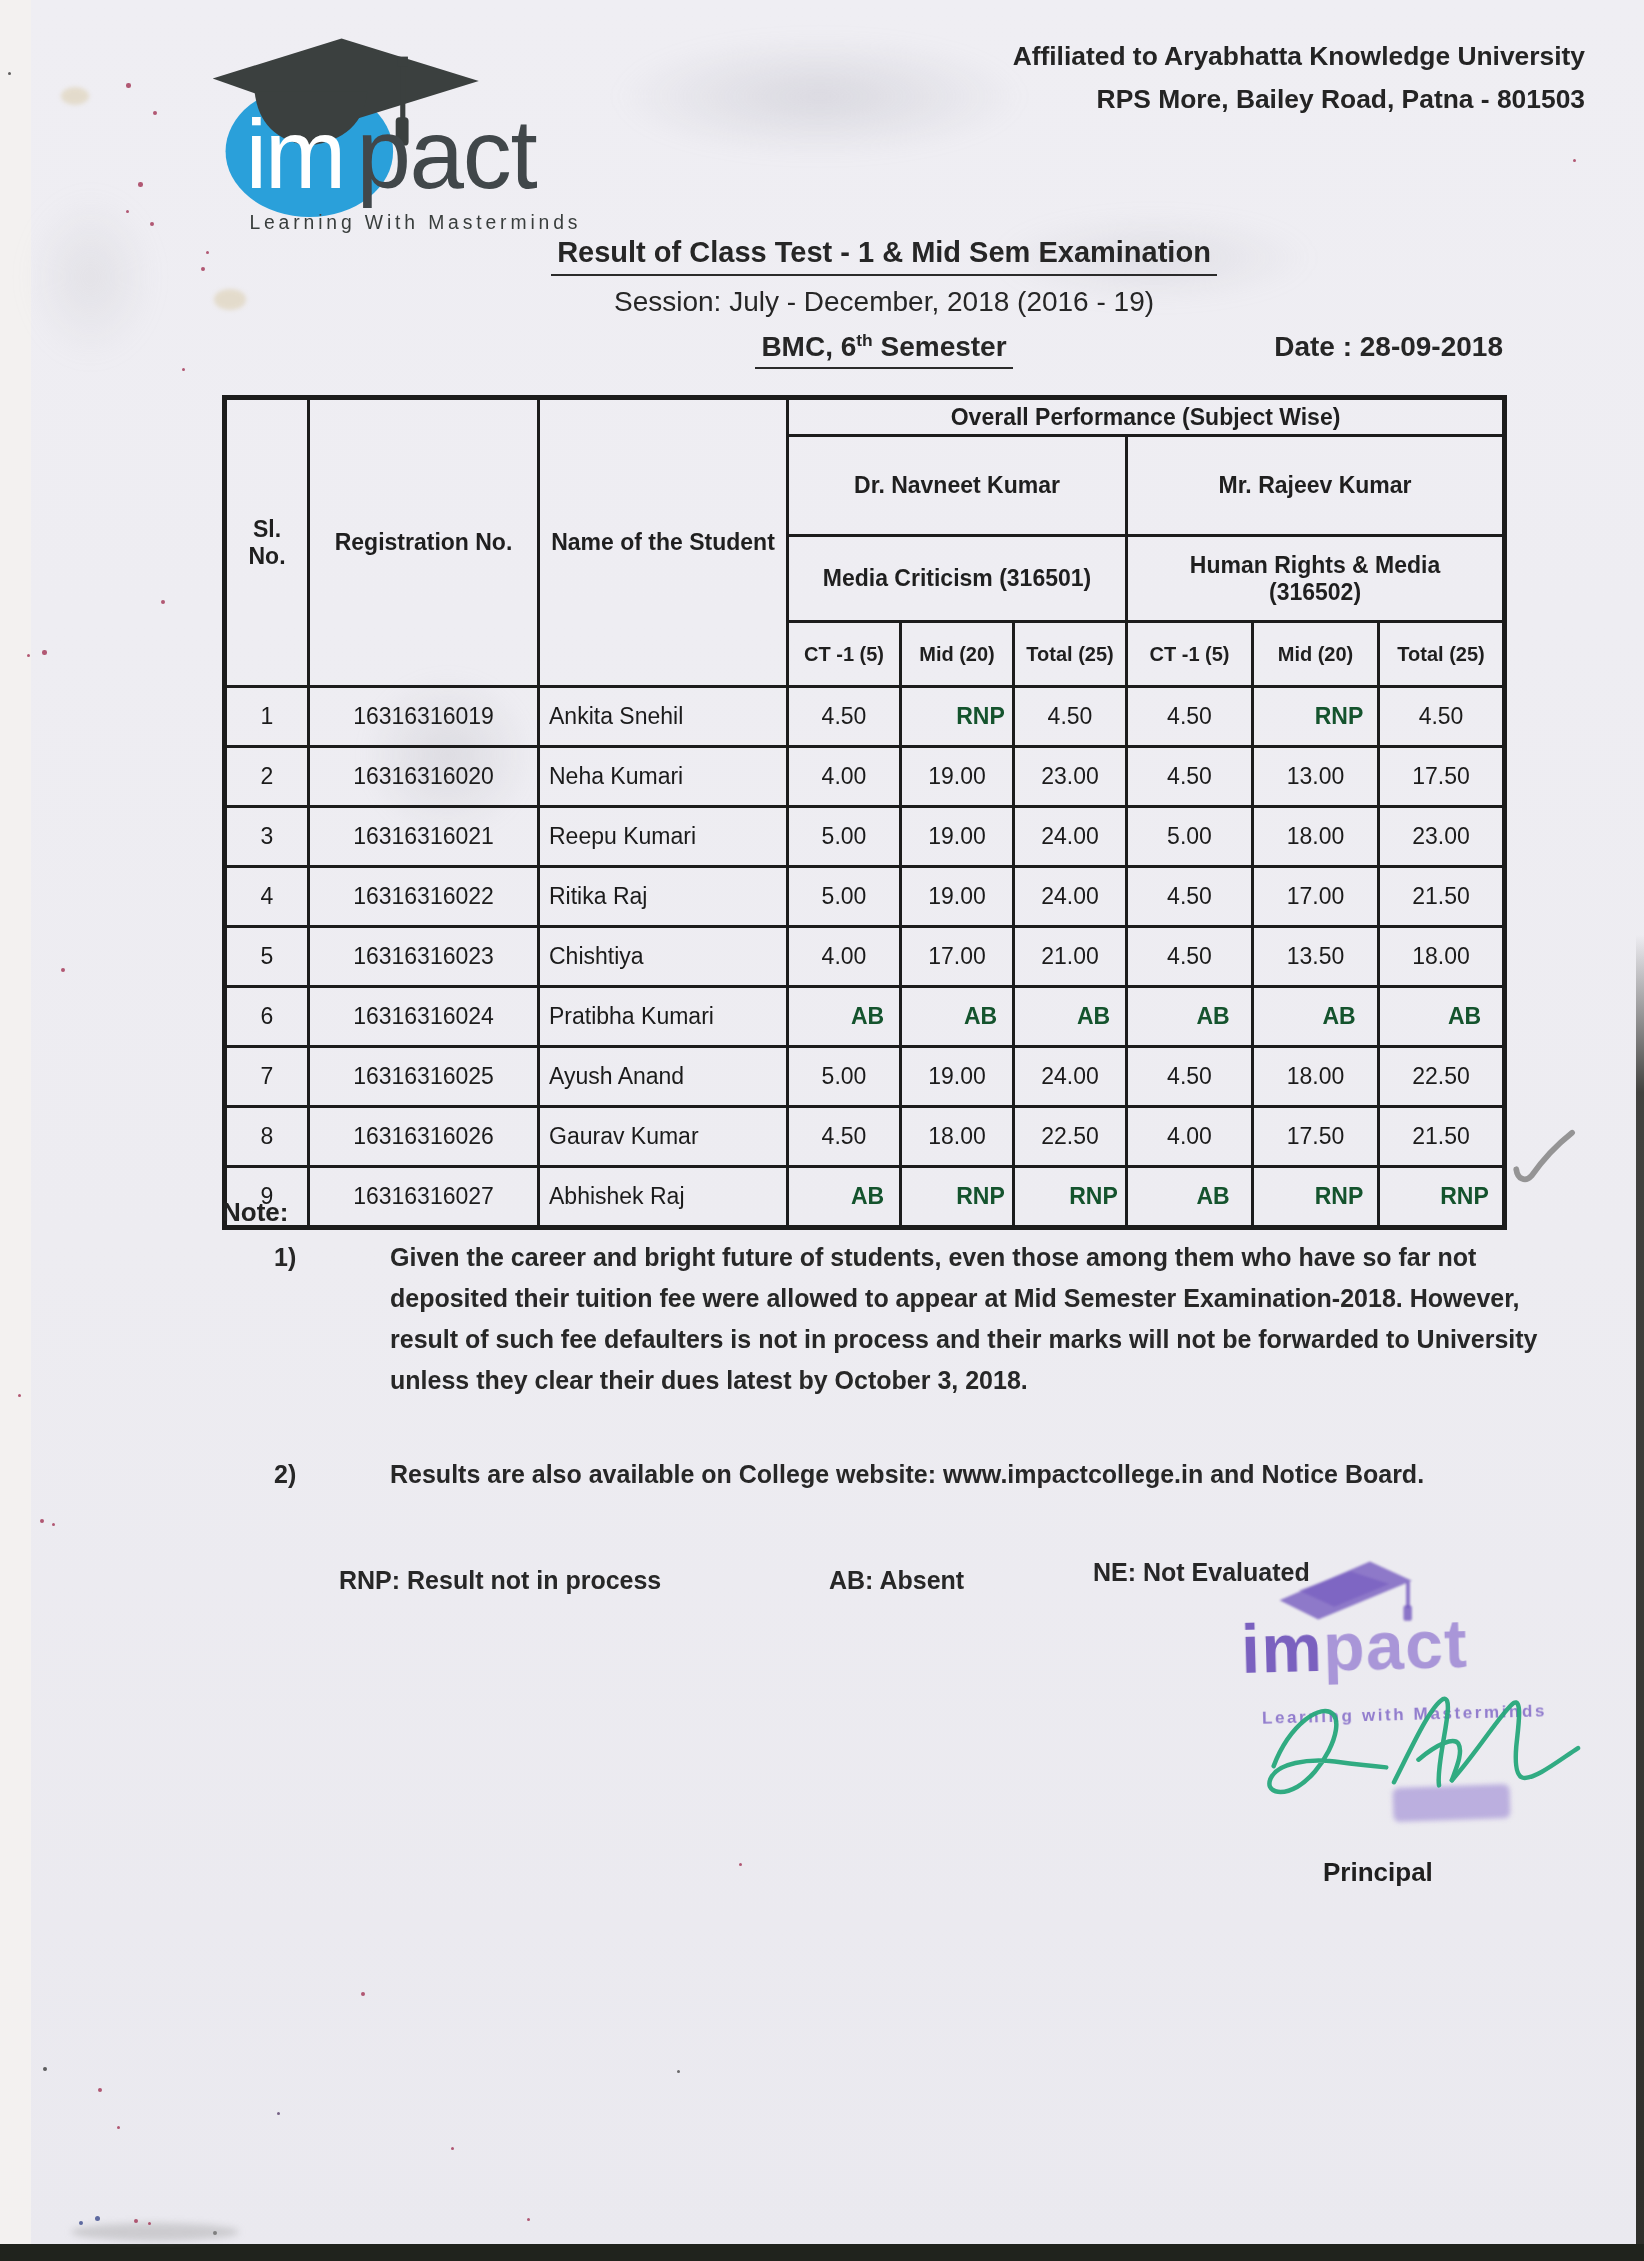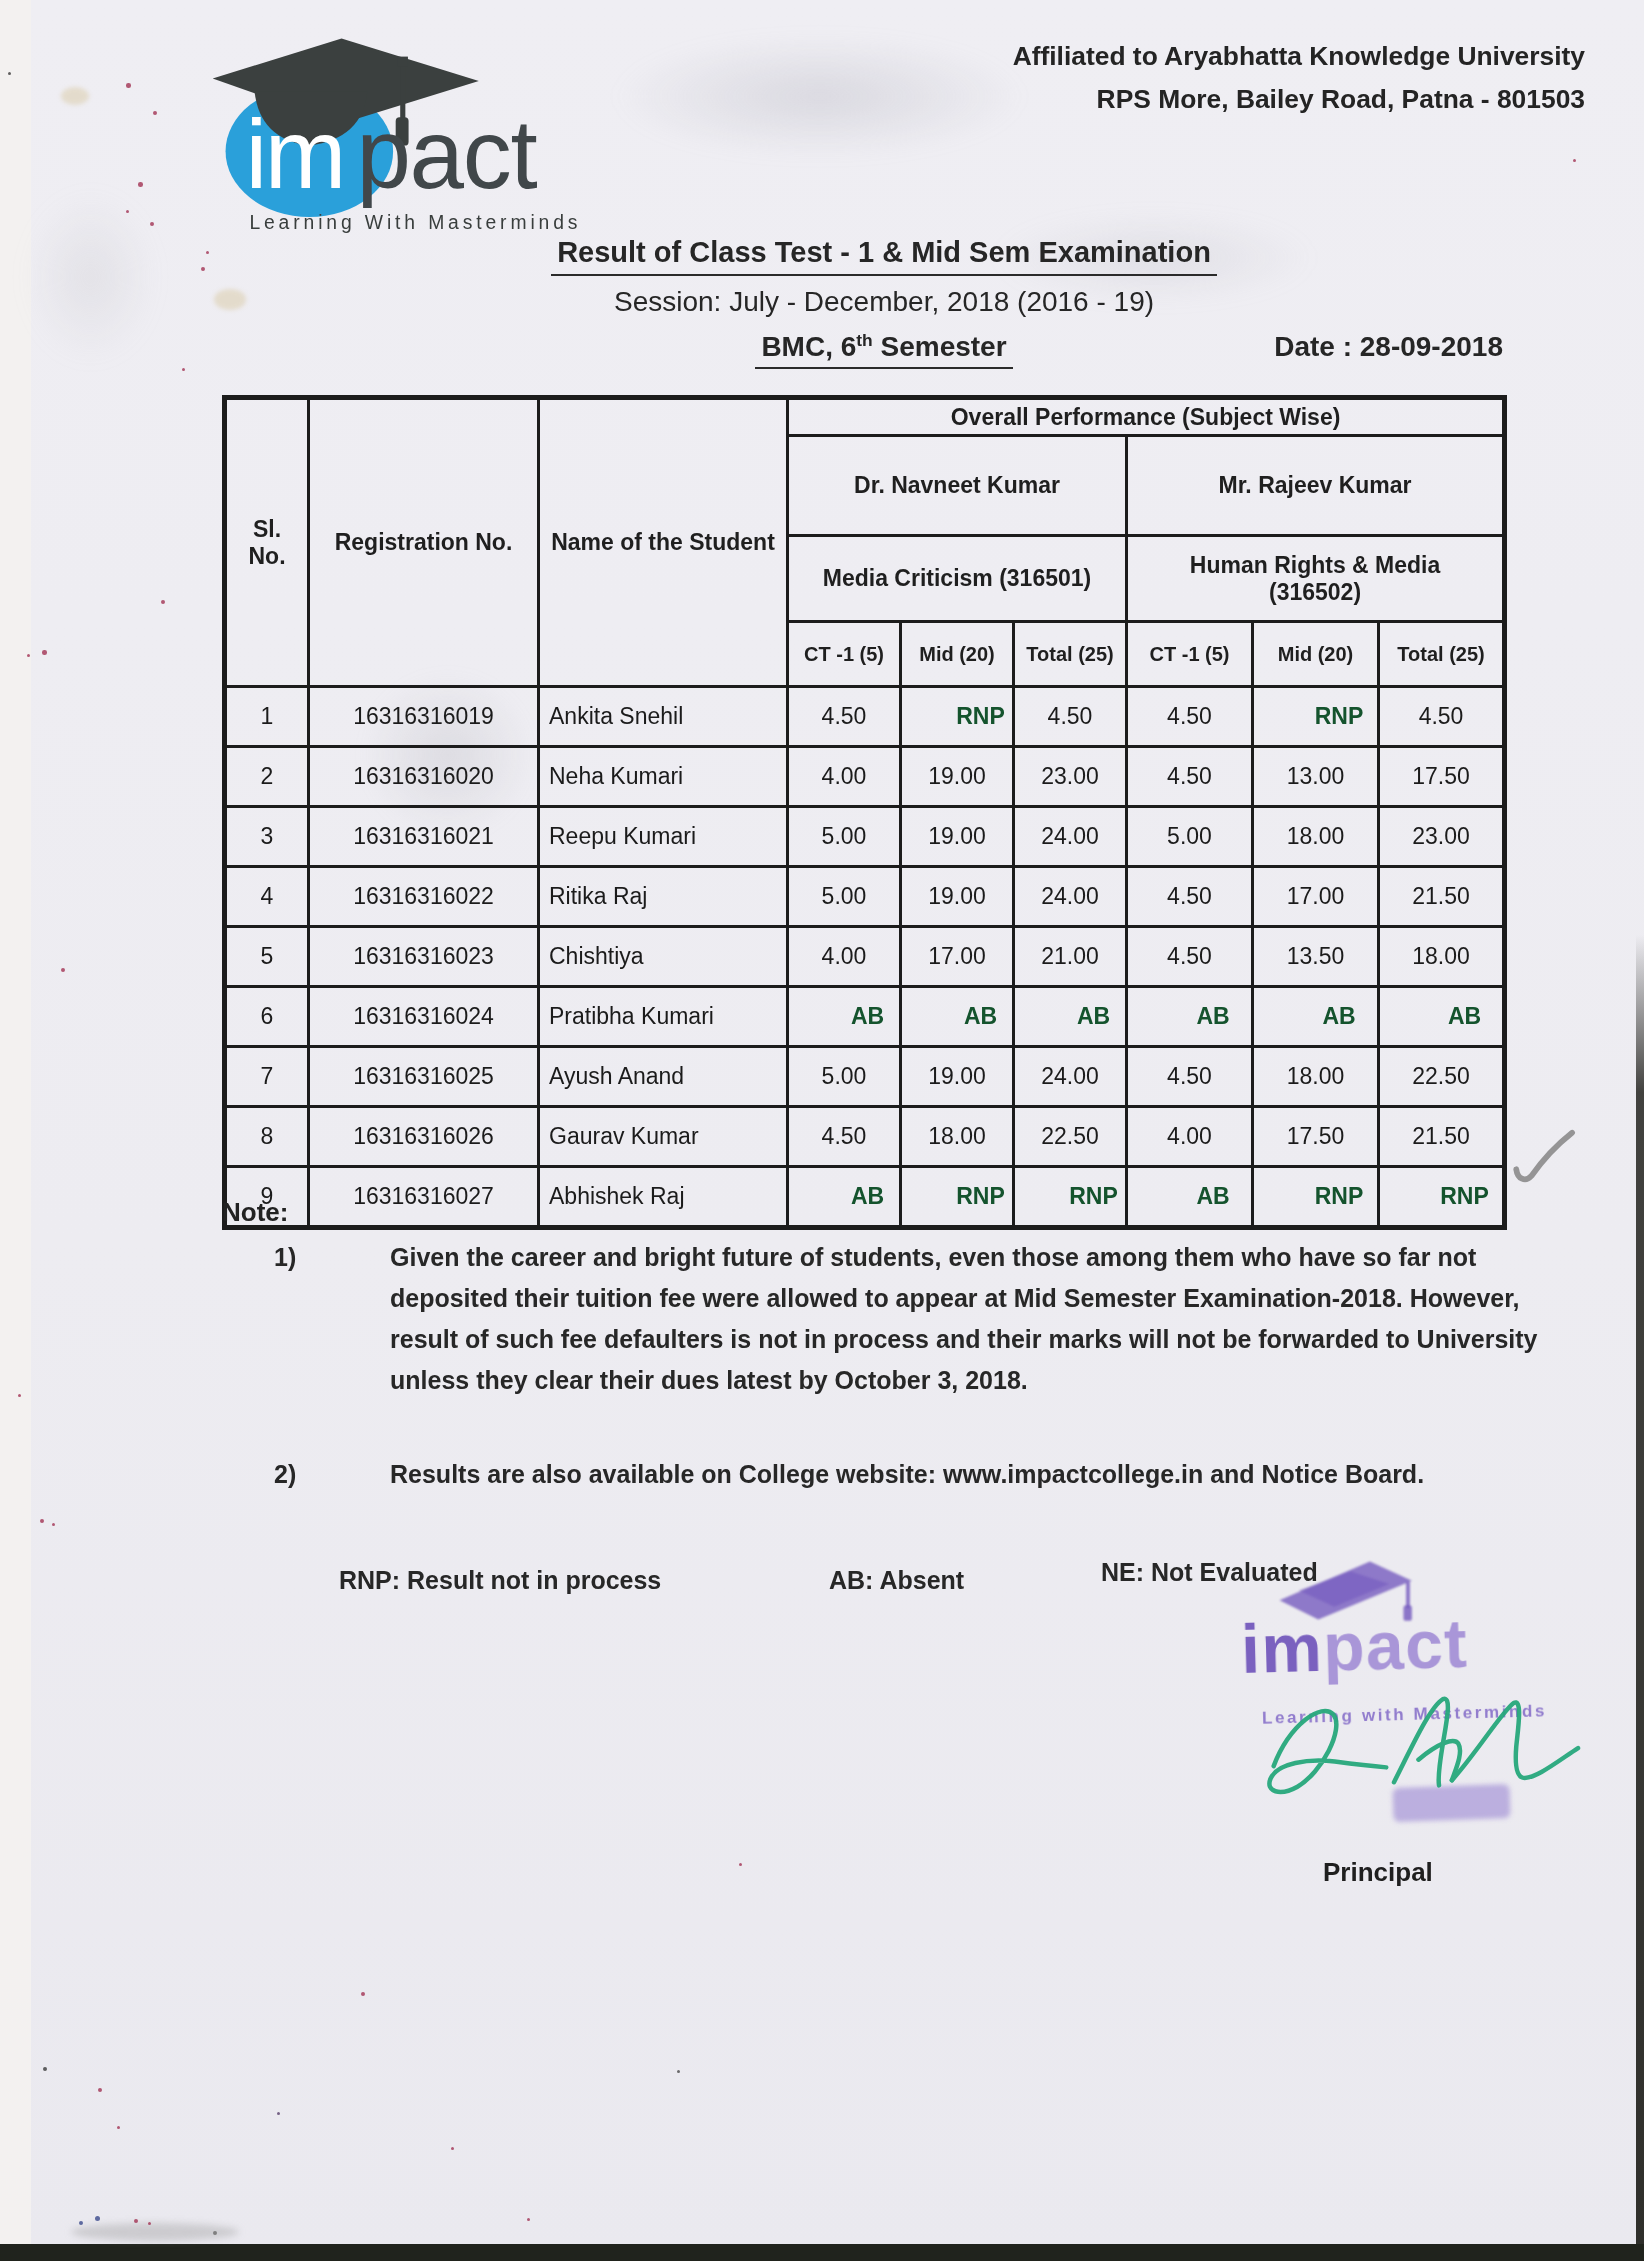--- a/index.html
+++ b/index.html
@@ -245,21 +245,21 @@
   <span class="note-num">1)</span>
   <span class="note-text" style="top:0;">Given the career and bright future of students, even those among them who have so far not deposited their tuition fee were allowed to appear at Mid Semester Examination-2018. However, result of such fee defaulters is not in process and their marks will not be forwarded to University unless they clear their dues latest by October 3, 2018.</span>
 </div>
 <div class="abs note-item" style="left:274px;top:1454px;width:1283px;">
   <span class="note-num">2)</span>
   <span class="note-text" style="top:0;">Results are also available on College website: www.impactcollege.in and Notice Board.</span>
 </div>
 
 <span class="abs legend" style="left: 339px; top: 1566px; text-align: right;">RNP: Result not in process</span>
 <span class="abs legend" style="left: 829px; top: 1566px;">AB: Absent</span>
-<span class="abs legend" style="left:1093px;top:1558px;margin-left:8px;">NE: Not Evaluated</span>
+<span class="abs legend" style="left:1093px;top:1558px;">NE: Not Evaluated</span>
 
 <svg class="abs" style="left:1273px;top:1555px;filter:blur(1px);" width="168" height="71" viewBox="0 0 260 110">
   <polygon points="10,70 150,10 215,40 70,100" fill="rgba(115,88,190,.78)"></polygon>
   <polygon points="40,55 120,25 180,45 95,80" fill="rgba(115,88,190,.55)"></polygon>
   <rect x="206" y="42" width="6" height="40" fill="rgba(115,88,190,.8)"></rect>
   <rect x="202" y="78" width="13" height="24" rx="4" fill="rgba(115,88,190,.8)"></rect>
 </svg>
 <div class="abs stamp-word"><span class="s-im">im</span><span class="s-pact">pact</span></div>
 <div class="abs stamp-tag">Learning with Masterminds</div>
 <div class="abs stamp-smudge"></div>

